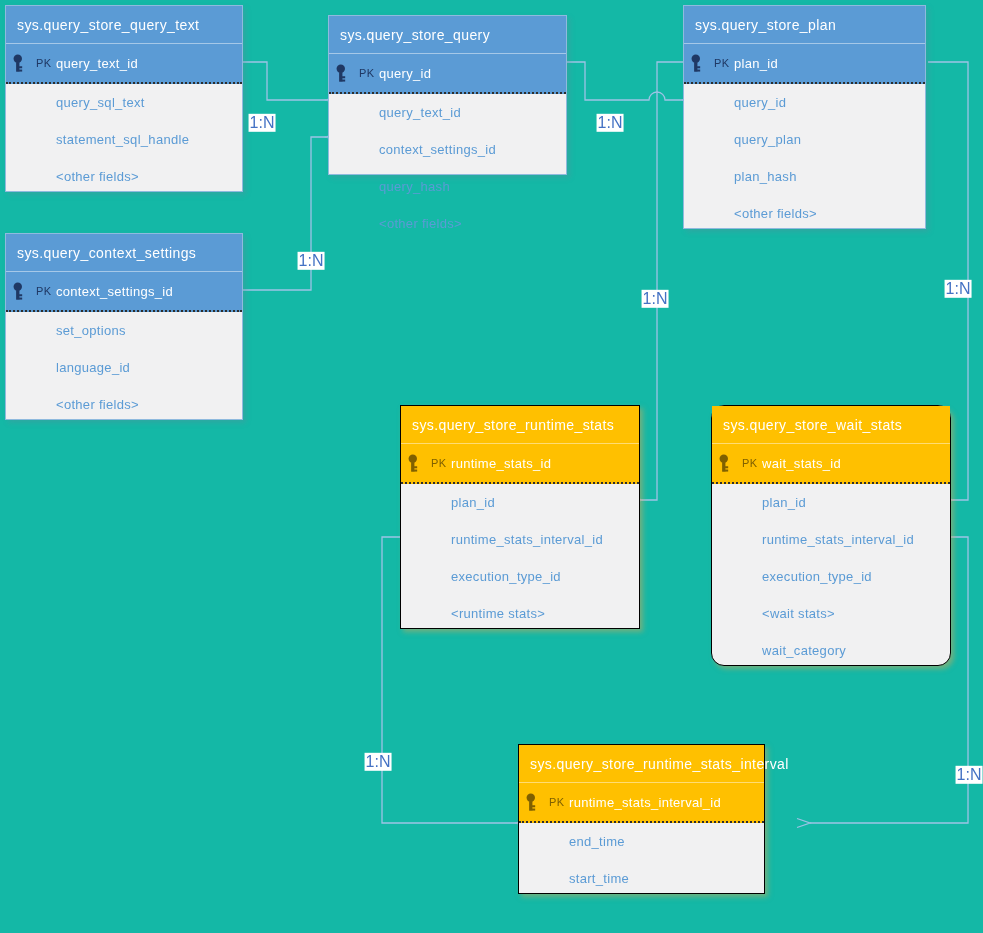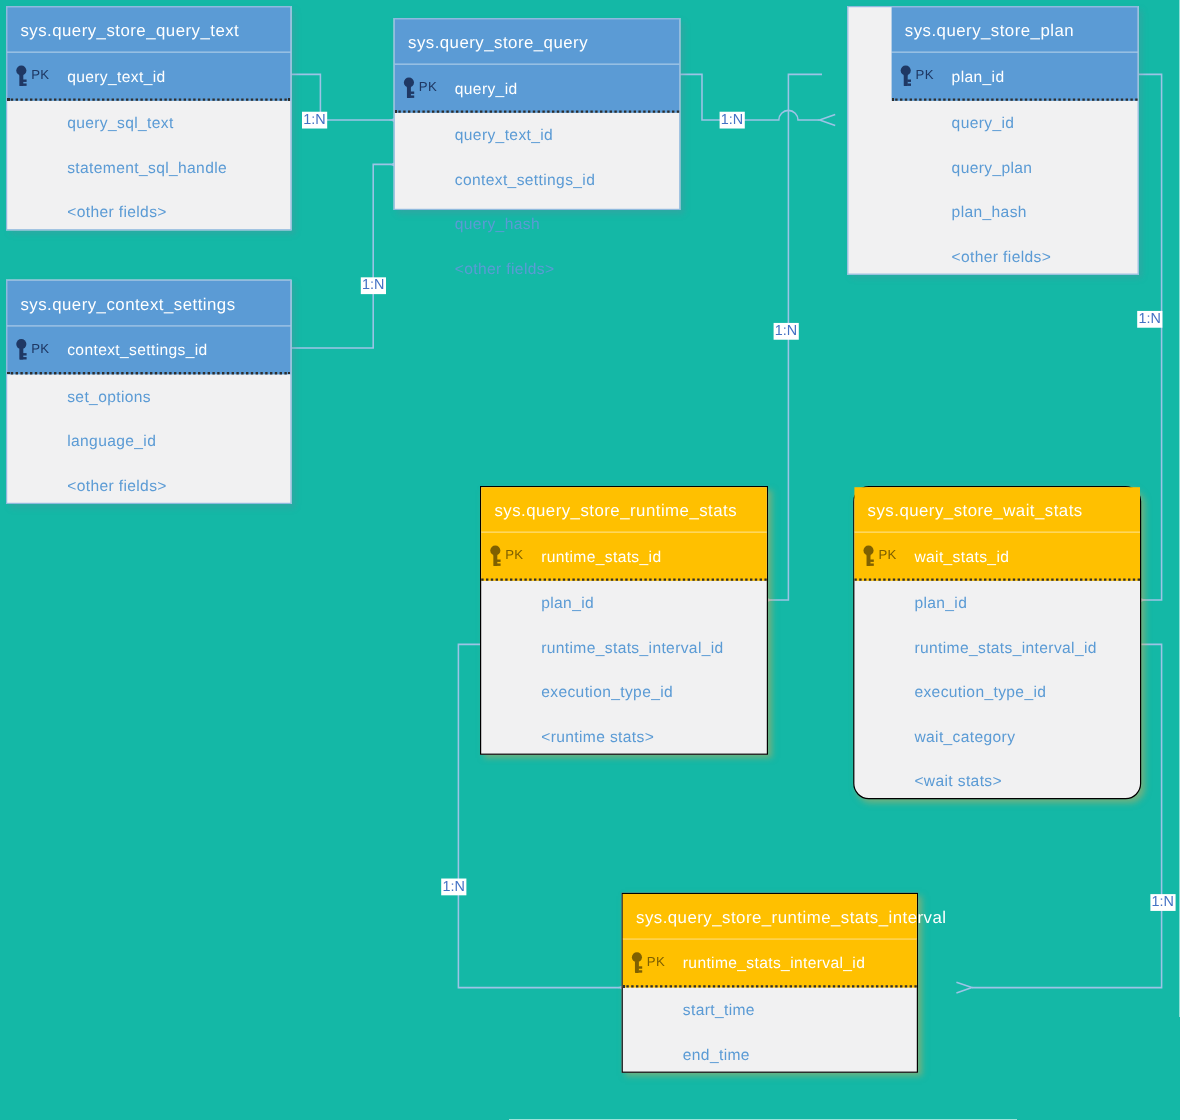--- a/index.html
+++ b/index.html
@@ -12,26 +12,26 @@
   .orange .tbl-header,.orange .pk-row{background:#FFC000;color:#ffffff;}
   .blue .pk-badge{color:#1F3864;}
   .blue .key-icon path,.blue .key-icon circle,.blue .key-icon rect{fill:#1F3864;}
   .orange .pk-badge{color:#7F6000;}
   .orange .key-icon path,.orange .key-icon circle,.orange .key-icon rect{fill:#7F6000;}
   .tbl-header{height:38px;display:flex;align-items:center;padding-left:11px;font-size:14px;
     letter-spacing:0.4px;border-bottom:1px solid rgba(255,255,255,0.45);box-sizing:border-box;}
   .pk-row{height:38px;display:flex;align-items:center;border-bottom:2px dotted #2e2e2e;
     box-sizing:content-box;position:relative;}
   .key-wrap{margin-left:7px;display:flex;align-items:center;}
-  .pk-badge{font-size:11px;margin-left:2px;letter-spacing:0.3px;}
+  .pk-badge{font-size:11px;margin-left:12px;letter-spacing:0.3px;}
   .pk-row .fname{position:absolute;left:50px;}
   .fname,.field-row span{font-size:13px;letter-spacing:0.3px;}
   .field-row{height:37px;display:flex;align-items:center;padding-left:50px;color:#5B9BD5;}
-  .card-label{position:absolute;transform:translate(-50%,-50%);font-size:12px;color:#4472C4;
-    background:#ffffff;padding:0 1px;line-height:1.15;white-space:nowrap;}
+  .card-label{position:absolute;transform:translate(-50%,-50%);font-size:16px;color:#4472C4;
+    background:#ffffff;padding:0 1px;line-height:1.15;white-space:nowrap;margin-top:23px;}
 </style>
 </head>
 <body>
 
 <div id="diagram">
   <svg id="connectors" xmlns="http://www.w3.org/2000/svg" viewBox="0 0 983 933">
       <path d="M243,62 H267 V100 H326" fill="none" stroke="#9DC3E6" stroke-width="1.3"></path>
       <path d="M339,95.5 L326,100 L339,104.5" fill="none" stroke="#9DC3E6" stroke-width="1.3"></path>
       <path d="M243,290 H311 V137 H326" fill="none" stroke="#9DC3E6" stroke-width="1.3"></path>
       <path d="M339,132.5 L326,137 L339,141.5" fill="none" stroke="#9DC3E6" stroke-width="1.3"></path>
@@ -95,21 +95,21 @@
         <div class="field-row">
           <span>context_settings_id</span>
         </div>
         <div class="field-row">
           <span>query_hash</span>
         </div>
         <div class="field-row">
           <span>&lt;other fields&gt;</span>
         </div>
       </div>
-      <div class="table-box blue" style="left: 706px; top: 5px; width: 243px; height: 224px; padding-left: 36px;">
+      <div class="table-box blue" style="left: 683px; top: 5px; width: 243px; height: 224px;">
         <div class="tbl-header">
           <span>sys.query_store_plan</span>
         </div>
         <div class="pk-row">
           <span class="key-wrap">
             <svg class="key-icon" width="11" height="19" viewBox="0 0 12 20">
               <circle cx="5.2" cy="4.8" r="4.6"></circle>
               <rect x="3.4" y="8.5" width="3.6" height="10.5" rx="0.6"></rect>
               <rect x="6.6" y="13" width="3.4" height="2.2"></rect>
               <rect x="6.6" y="16.6" width="3.4" height="2.2"></rect>
@@ -205,47 +205,47 @@
         <div class="field-row">
           <span>plan_id</span>
         </div>
         <div class="field-row">
           <span>runtime_stats_interval_id</span>
         </div>
         <div class="field-row">
           <span>execution_type_id</span>
         </div>
         <div class="field-row">
+          <span>&lt;wait stats&gt;</span>
+        </div>
+        <div class="field-row">
           <span>wait_category</span>
         </div>
-        <div class="field-row">
-          <span>&lt;wait stats&gt;</span>
-        </div>
       </div>
       <div class="table-box orange" style="left: 518px; top: 744px; width: 247px; height: 150px;">
         <div class="tbl-header">
           <span>sys.query_store_runtime_stats_interval</span>
         </div>
         <div class="pk-row">
           <span class="key-wrap">
             <svg class="key-icon" width="11" height="19" viewBox="0 0 12 20">
               <circle cx="5.2" cy="4.8" r="4.6"></circle>
               <rect x="3.4" y="8.5" width="3.6" height="10.5" rx="0.6"></rect>
               <rect x="6.6" y="13" width="3.4" height="2.2"></rect>
               <rect x="6.6" y="16.6" width="3.4" height="2.2"></rect>
             </svg>
             <span class="pk-badge">PK</span>
           </span>
           <span class="fname">runtime_stats_interval_id</span>
         </div>
         <div class="field-row">
+          <span>end_time</span>
+        </div>
+        <div class="field-row">
           <span>start_time</span>
-        </div>
-        <div class="field-row">
-          <span>end_time</span>
         </div>
       </div>
     </div>
   <div id="labels">
       <span class="card-label" style="left: 262px; top: 100px;">1:N</span>
       <span class="card-label" style="left: 311px; top: 238px;">1:N</span>
       <span class="card-label" style="left: 610px; top: 100px;">1:N</span>
       <span class="card-label" style="left: 655px; top: 276px;">1:N</span>
       <span class="card-label" style="left: 958px; top: 266px;">1:N</span>
       <span class="card-label" style="left: 378px; top: 739px;">1:N</span>

